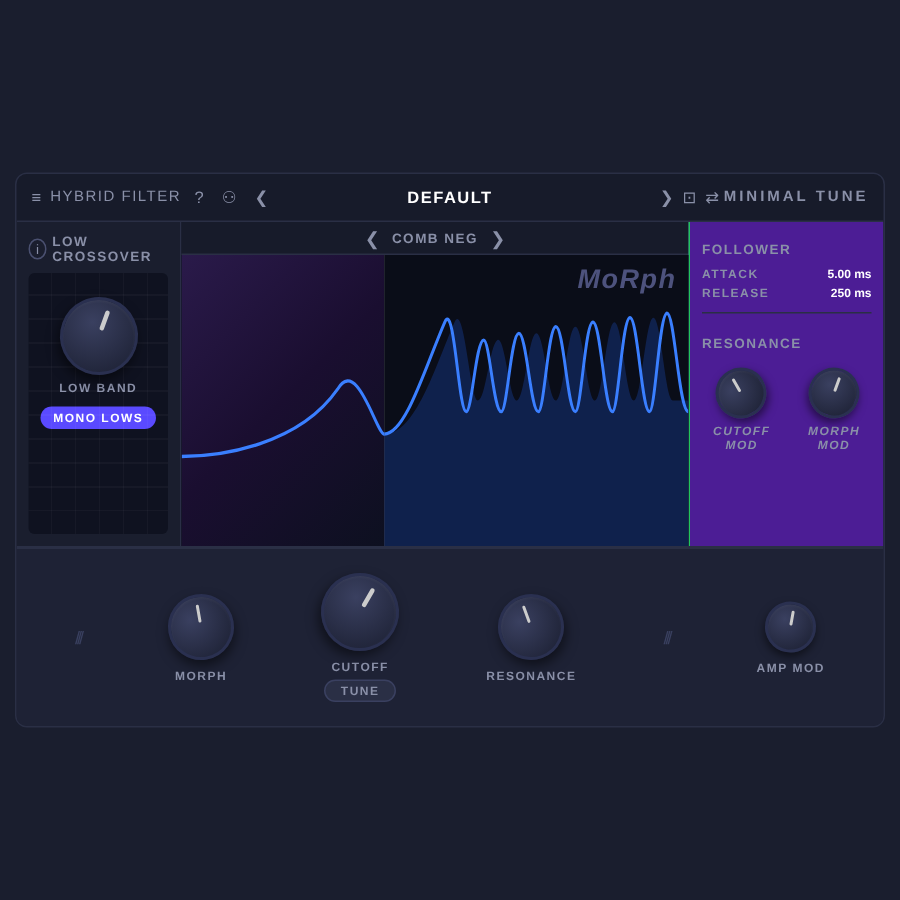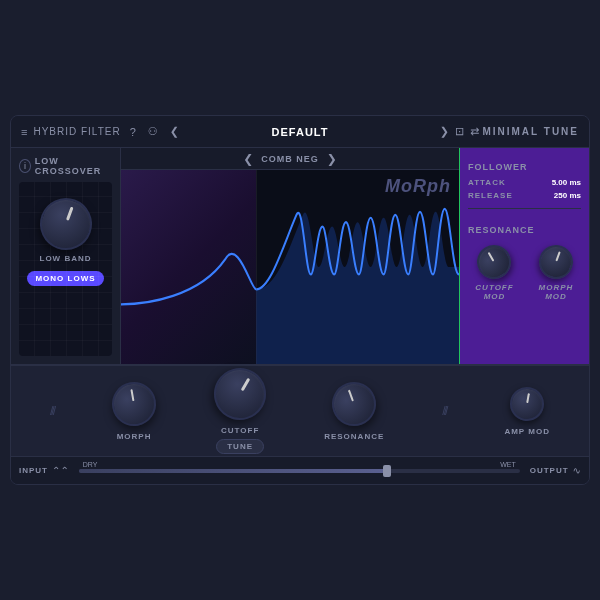--- a/index.html
+++ b/index.html
@@ -535,27 +535,15 @@
       </div>
 
       <span class="hash-marks">///</span>
 
       <div class="knob-item">
         <div class="knob-small" style="transform: rotate(10deg);"></div>
         <span class="knob-label">AMP MOD</span>
       </div>
     </div>
 
-    <div class="bottom-bar">
-      <span class="input-label">INPUT</span>
-      <span class="up-arrow">⌃⌃</span>
-      <div class="slider-container">
-        <div class="slider-fill" style="width: 70%;"></div>
-        <div class="slider-thumb" style="left: 70%;"></div>
-        <span style="position:absolute; left:4px; top:-8px; color:#8a90a8; font-size:7px;">DRY</span>
-        <span style="position:absolute; right:4px; top:-8px; color:#8a90a8; font-size:7px;">WET</span>
-      </div>
-      <span class="output-label">OUTPUT</span>
-      <span class="wave-icon">∿</span>
-    </div>
   </div>
 
 </div>
 
 </body></html>

